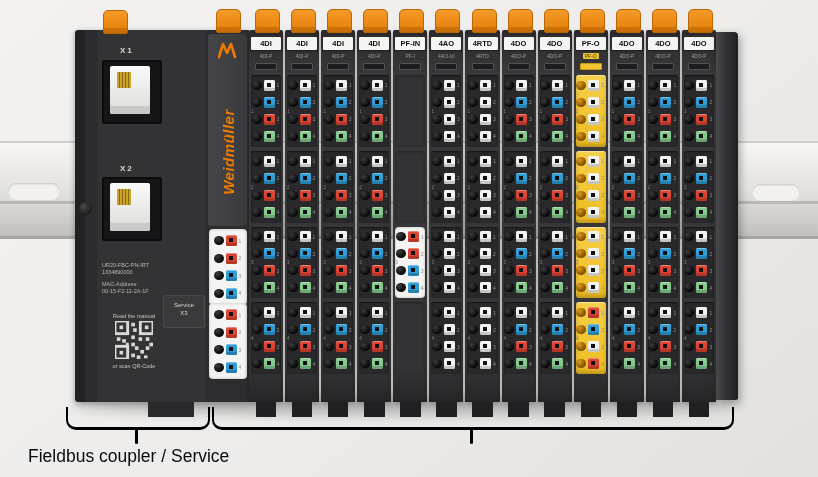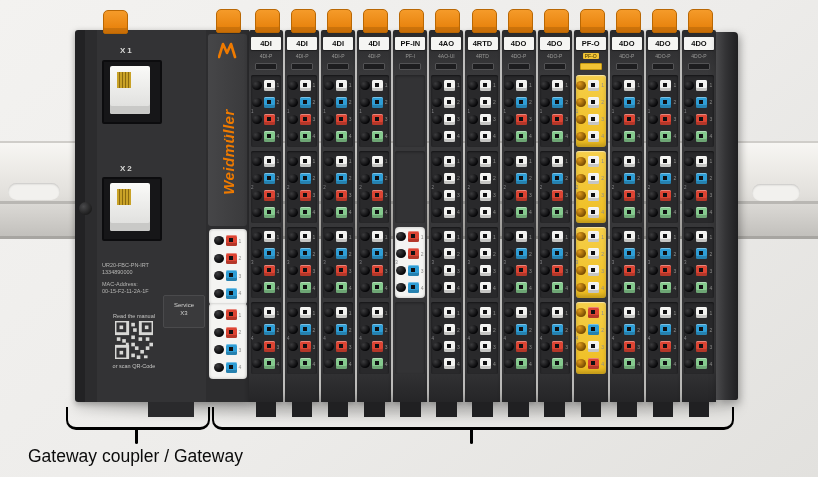--- a/index.html
+++ b/index.html
@@ -1513,14 +1513,14 @@
       </div>
     </div>
 
   <div class="endcap"></div>
 
   <div class="bracket" style="left:66px;top:407px;width:140px;"></div>
   <div class="tick" style="left:135px;top:428px;"></div>
   <div class="bracket" style="left:212px;top:407px;width:518px;"></div>
   <div class="tick" style="left:470px;top:428px;"></div>
 
-  <div class="caption" style="left:28px;top:446px;">Gateway coupler / Gateway</div>
+  <div class="caption" style="left:28px;top:446px;">Fieldbus coupler / Service</div>
 </div>
 
 </body></html>

